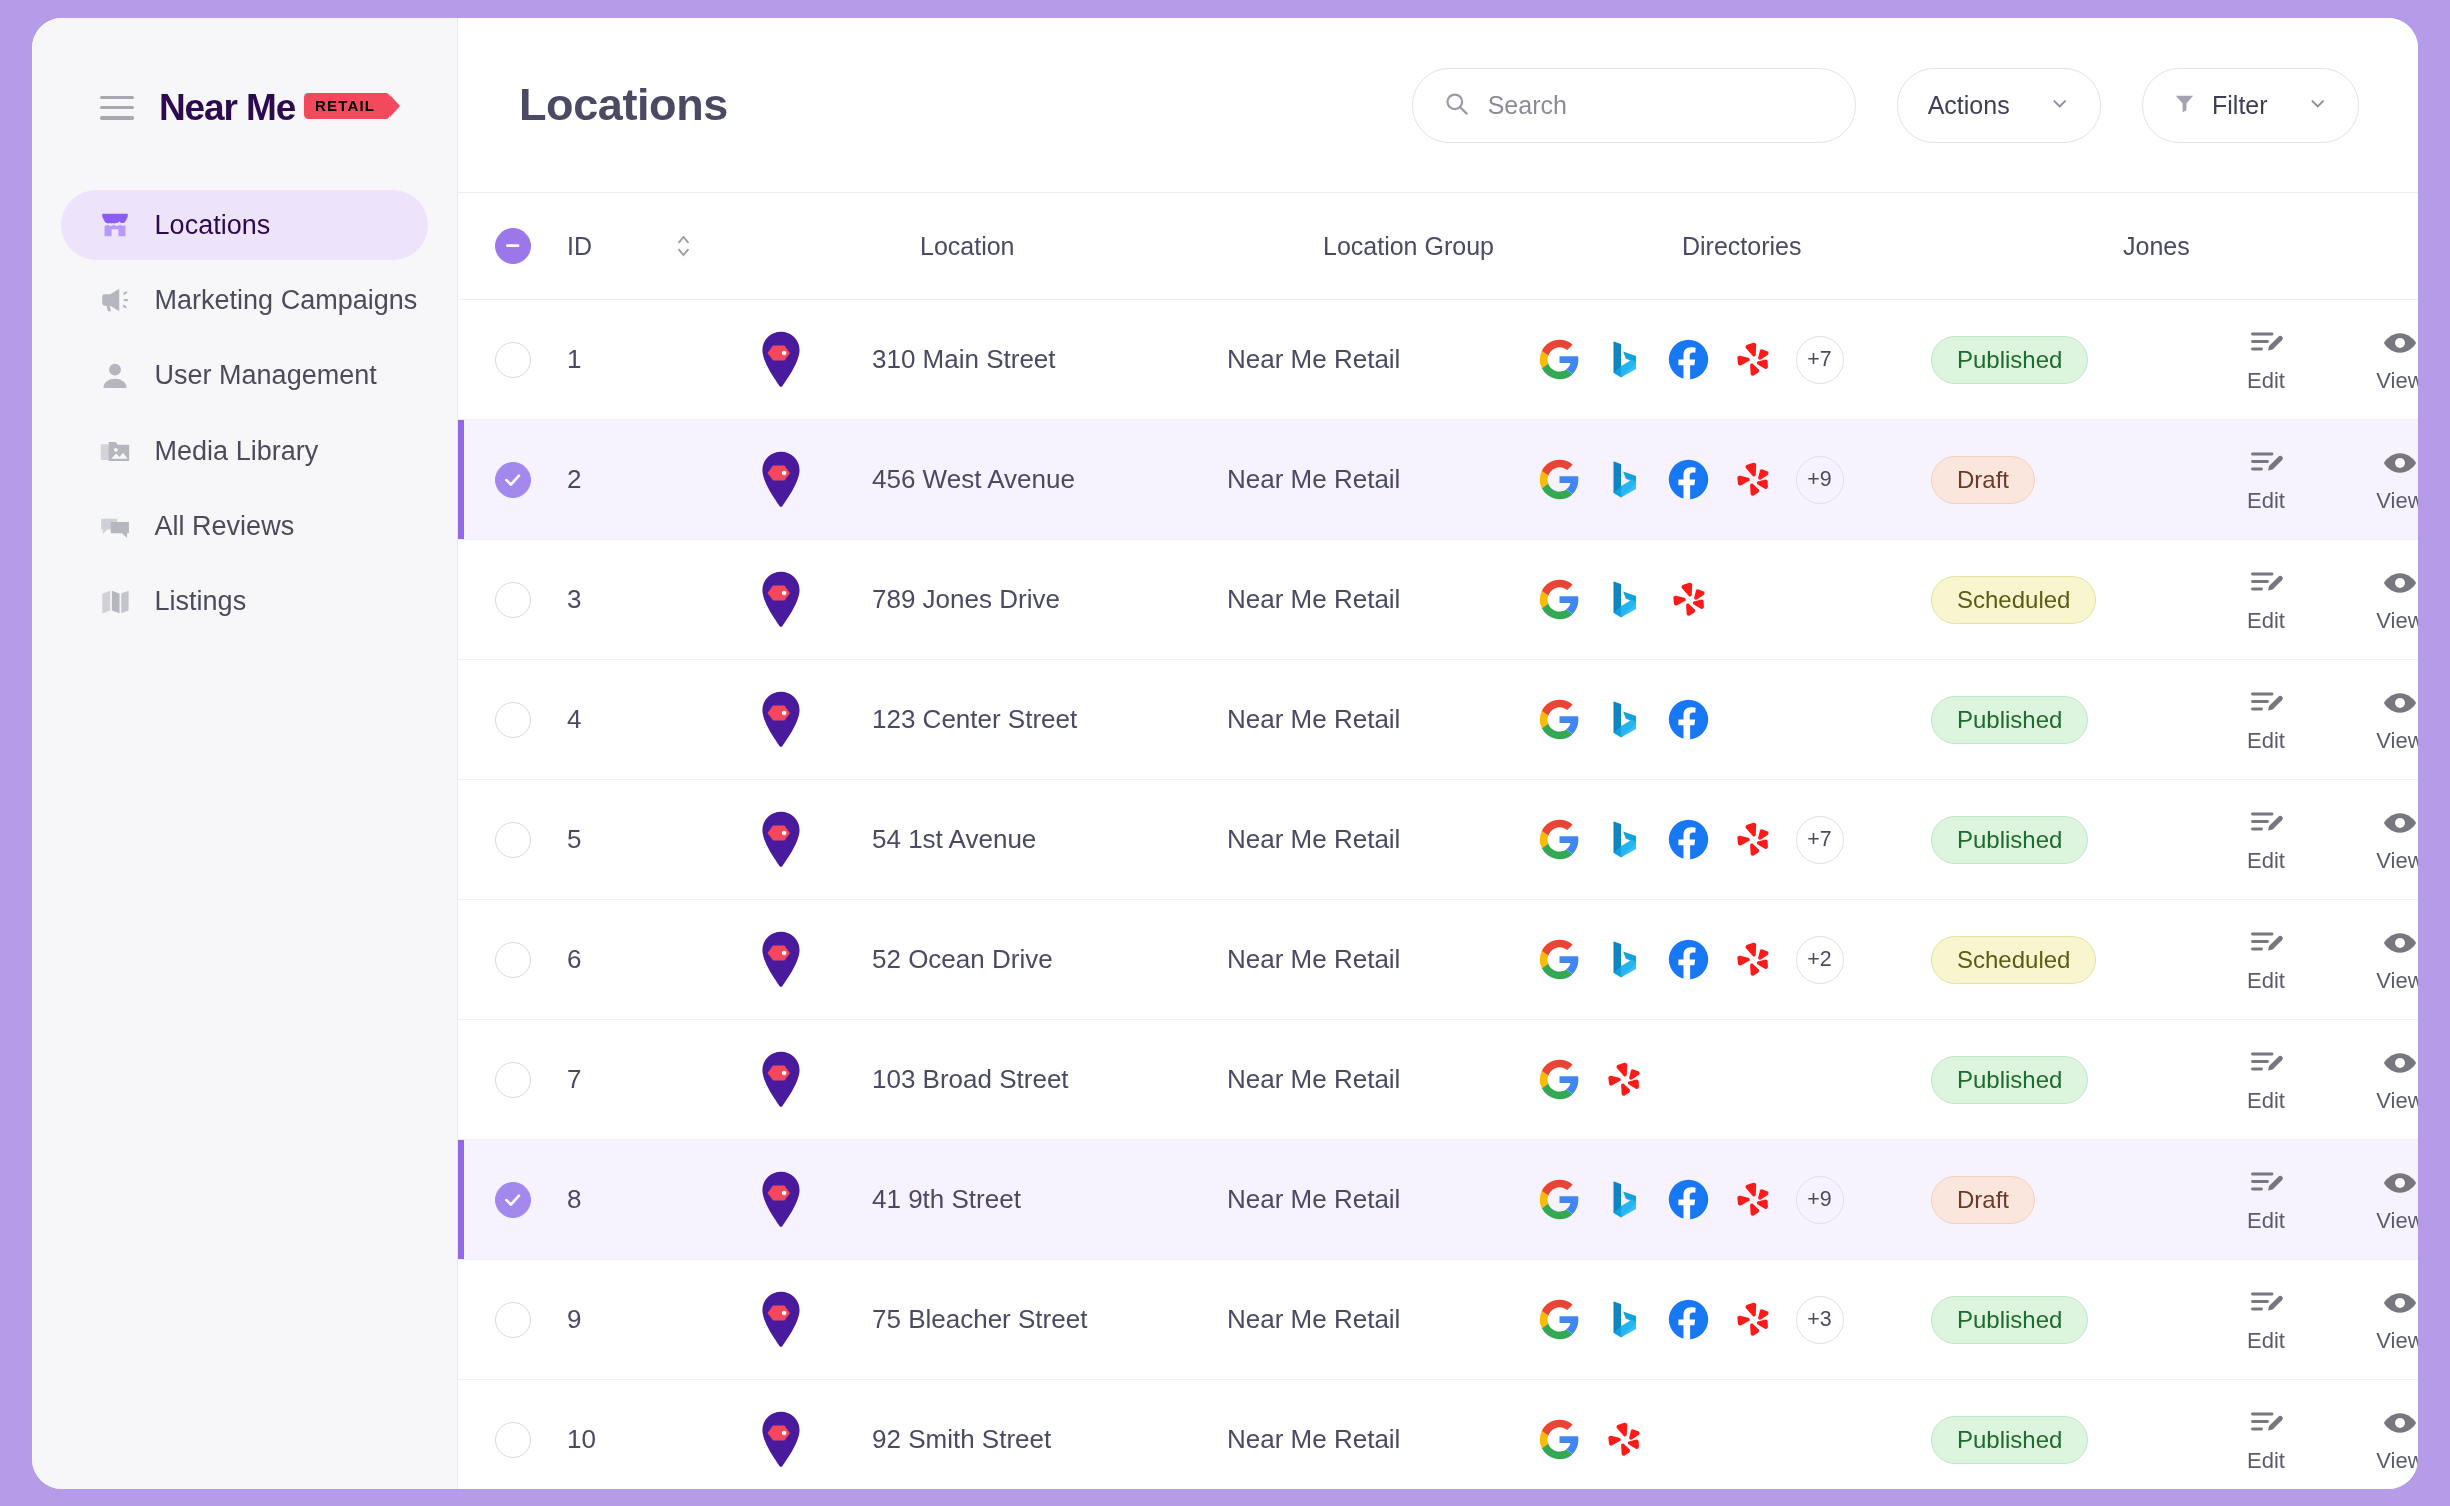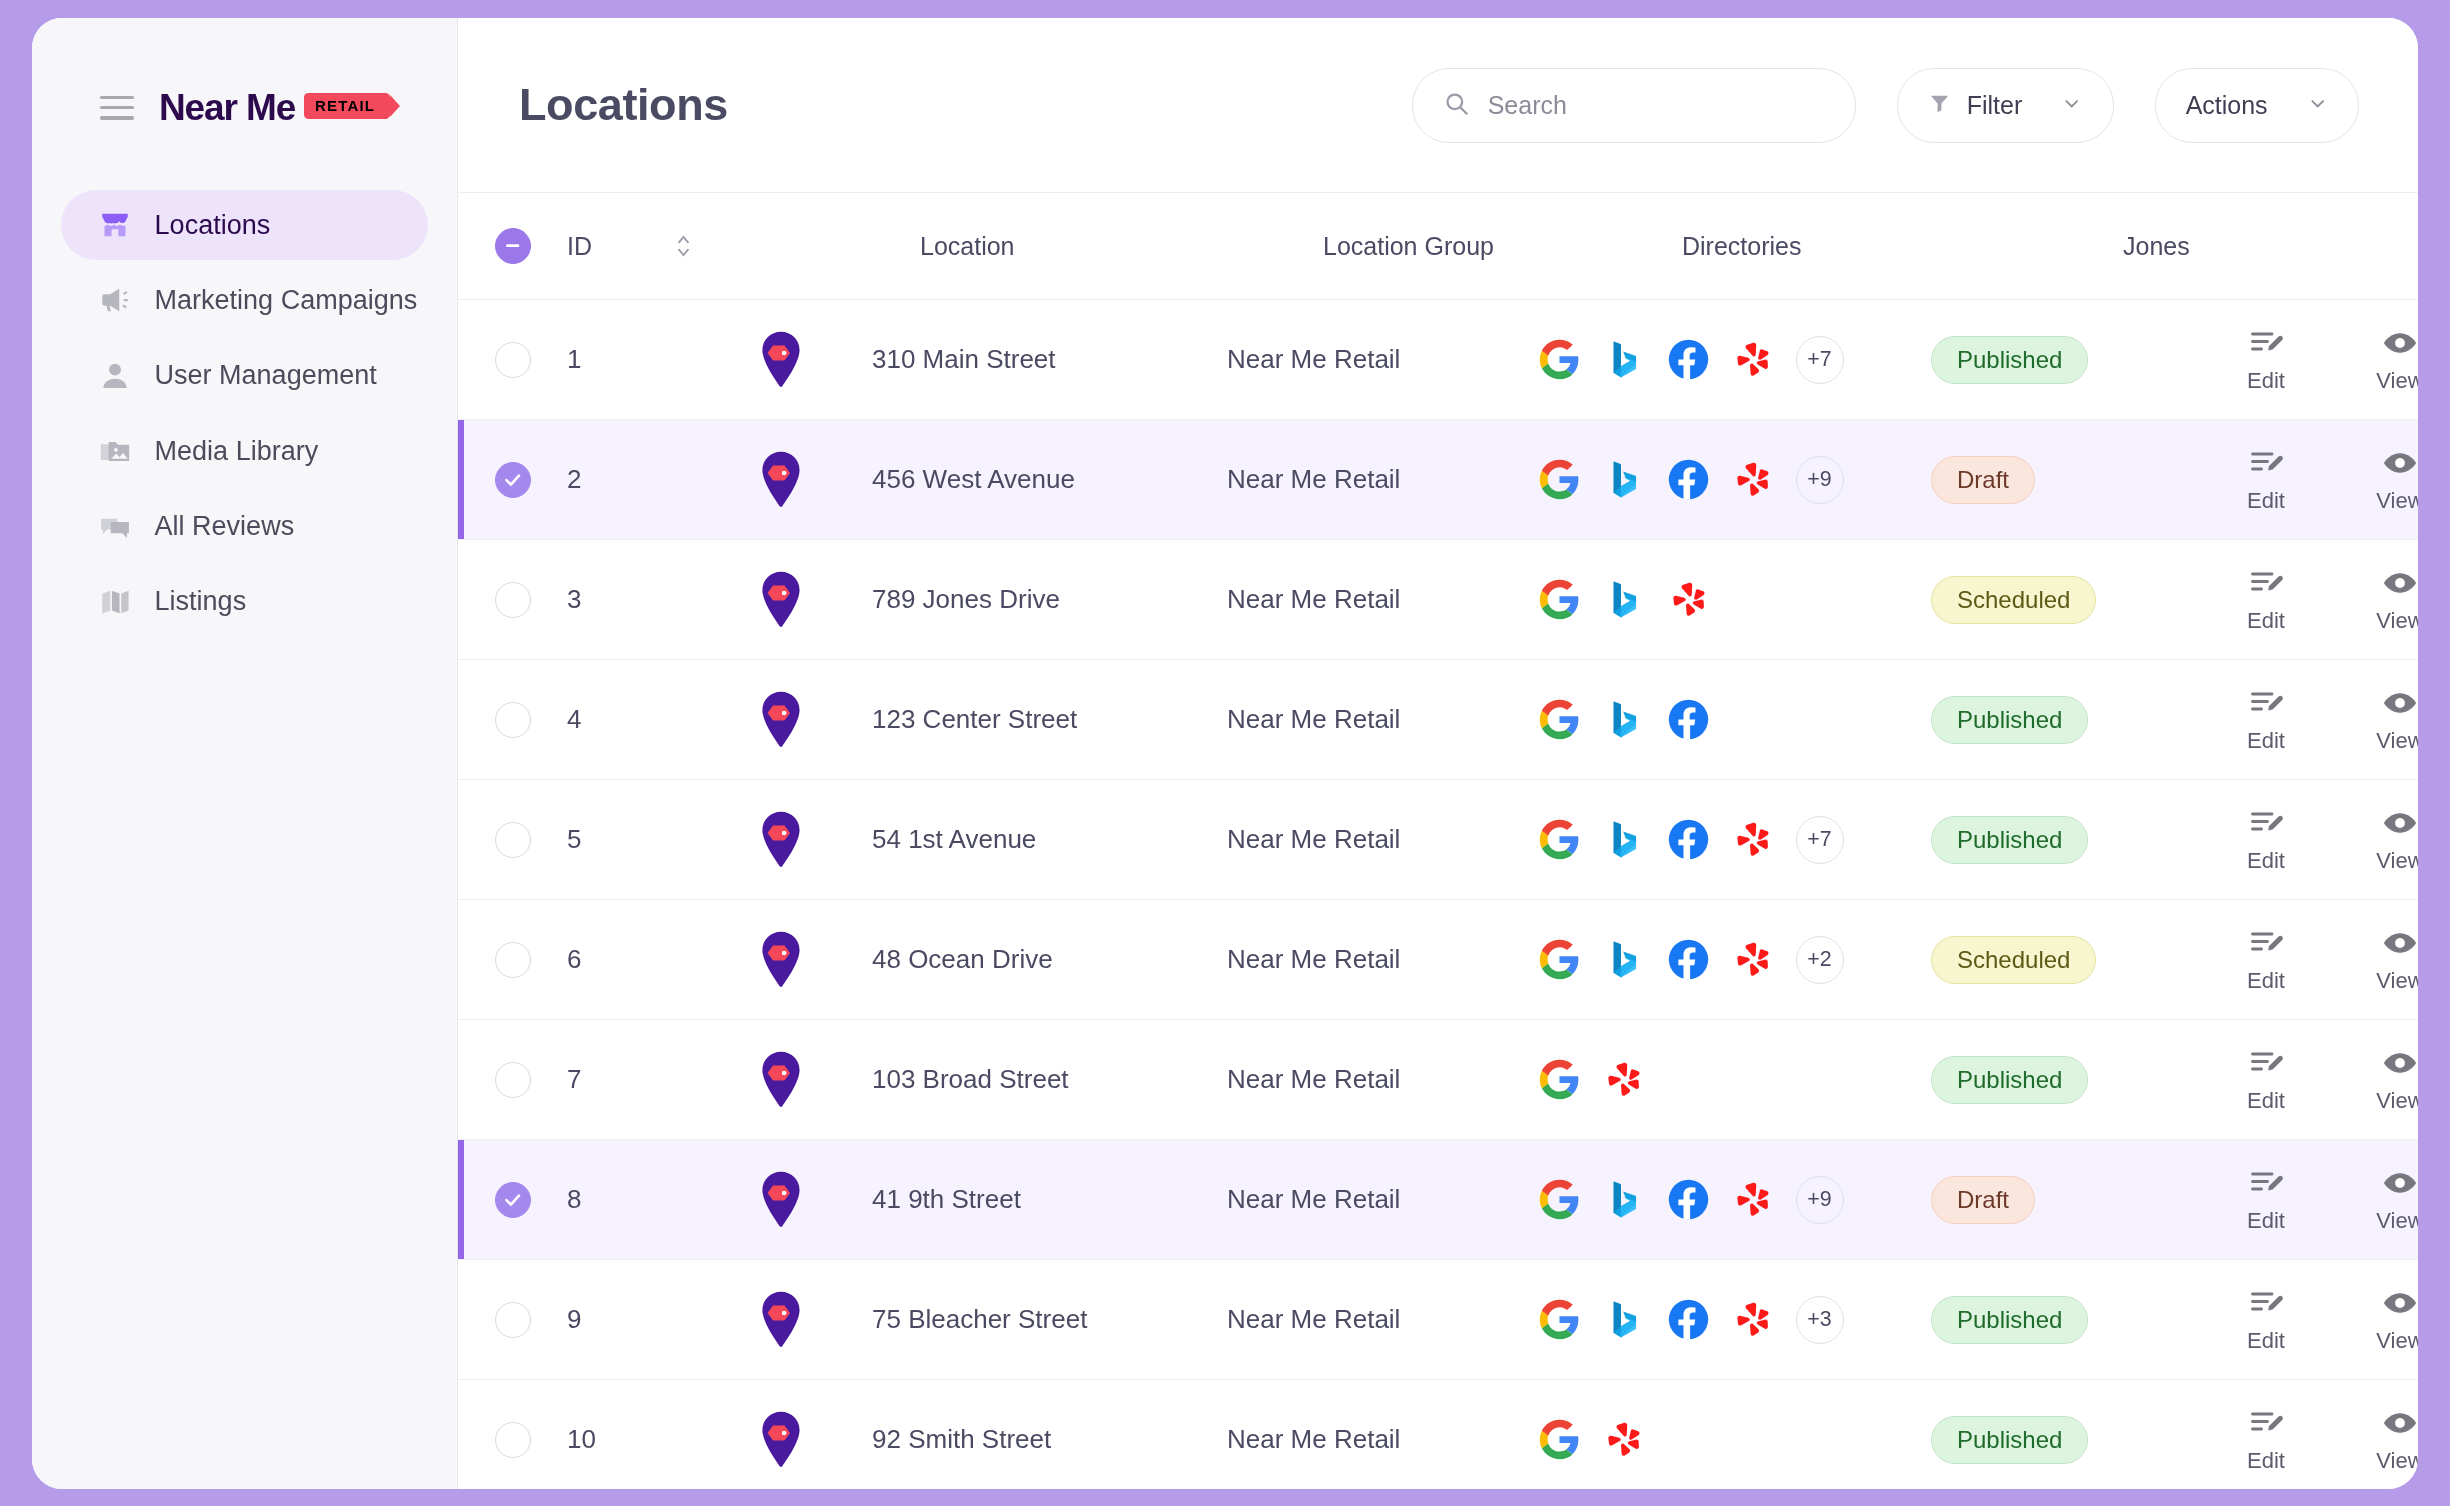--- a/index.html
+++ b/index.html
@@ -292,35 +292,35 @@
           <span>
             <svg width="27" height="27" viewBox="0 0 24 24" fill="none" stroke="#9a9aa8" stroke-width="2">
               <circle cx="10.5" cy="10.5" r="6.5"></circle>
                 <line x1="15.5" y1="15.5" x2="21" y2="21" stroke-linecap="round"></line>
             </svg>
           </span>
           <span class="ph">Search</span>
         </div>
 
         <div class="pill-btn">
+          <span class="lbl">Actions</span>
+          <span class="chev">
+            <svg width="21.4" height="21.4" viewBox="0 0 24 24" fill="none" stroke="#8b8b99" stroke-width="2" stroke-linecap="round">
+                <polyline points="6 9 12 15 18 9"></polyline>
+              </svg>
+          </span>
+        </div>
+
+        <div class="pill-btn">
           <span>
             <svg width="23" height="25" viewBox="0 0 24 24" fill="#a3a3b0">
                 <path d="M3 4h18l-7 8v7l-4 2v-9z"></path>
               </svg>
           </span>
           <span class="lbl">Filter</span>
-          <span class="chev">
-            <svg width="21.4" height="21.4" viewBox="0 0 24 24" fill="none" stroke="#8b8b99" stroke-width="2" stroke-linecap="round">
-                <polyline points="6 9 12 15 18 9"></polyline>
-              </svg>
-          </span>
-        </div>
-
-        <div class="pill-btn">
-          <span class="lbl">Actions</span>
           <span class="chev">
             <svg width="21.4" height="21.4" viewBox="0 0 24 24" fill="none" stroke="#8b8b99" stroke-width="2" stroke-linecap="round">
                 <polyline points="6 9 12 15 18 9"></polyline>
               </svg>
           </span>
         </div>
       </div>
     </div>
 
     <div class="table-wrap">
@@ -679,21 +679,21 @@
             </div>
             <div class="c-id">6</div>
             <div class="c-sort"></div>
             <div class="c-pin">
               <span class="pin"><svg viewBox="0 0 52 66">
                   <path d="M26 2C14.4 2 5 11.2 5 22.6 5 36.5 20.5 57.4 24.3 63.2a2 2 0 0 0 3.4 0C31.5 57.4 47 36.5 47 22.6 47 11.2 37.6 2 26 2z" fill="#4a1a9e"></path>
                   <path d="M17 17.5h13l6.2 8.5-6.2 8.5H17L10.8 26z" fill="#f4485a"></path>
                   <circle cx="29.5" cy="26" r="2.6" fill="#fff"></circle>
                 </svg></span>
             </div>
-            <div class="c-loc">48 Ocean Drive</div>
+            <div class="c-loc">52 Ocean Drive</div>
             <div class="c-grp">Near Me Retail</div>
             <div class="c-dir">
               <span class="dicon">
                 <svg viewBox="0 0 48 48">
                   <path fill="#4285F4" d="M45.1 24.5c0-1.6-.1-2.8-.4-4.1H24v7.4h12.1c-.2 2-1.6 5-4.5 7l-.04.3 6.5 5 .45.05c4.1-3.8 6.5-9.4 6.5-15.7"></path>
                   <path fill="#34A853" d="M24 46c5.9 0 10.9-1.9 14.5-5.3l-6.9-5.4c-1.8 1.3-4.3 2.2-7.6 2.2-5.8 0-10.7-3.8-12.5-9.1l-.26.02-6.8 5.2-.1.25C8 41 15.4 46 24 46"></path>
                   <path fill="#FBBC05" d="M11.5 28.4c-.5-1.4-.8-2.9-.8-4.4s.3-3 .7-4.4l-.01-.3-6.9-5.3-.22.1A22 22 0 0 0 2 24c0 3.5.85 6.9 2.3 9.9z"></path>
                   <path fill="#EB4335" d="M24 10.2c4.1 0 6.9 1.8 8.5 3.3l6.2-6C34.9 4 29.9 2 24 2 15.4 2 8 7 4.3 14.1l7.2 5.5c1.8-5.3 6.7-9.4 12.5-9.4"></path>
                 </svg>
               </span>

